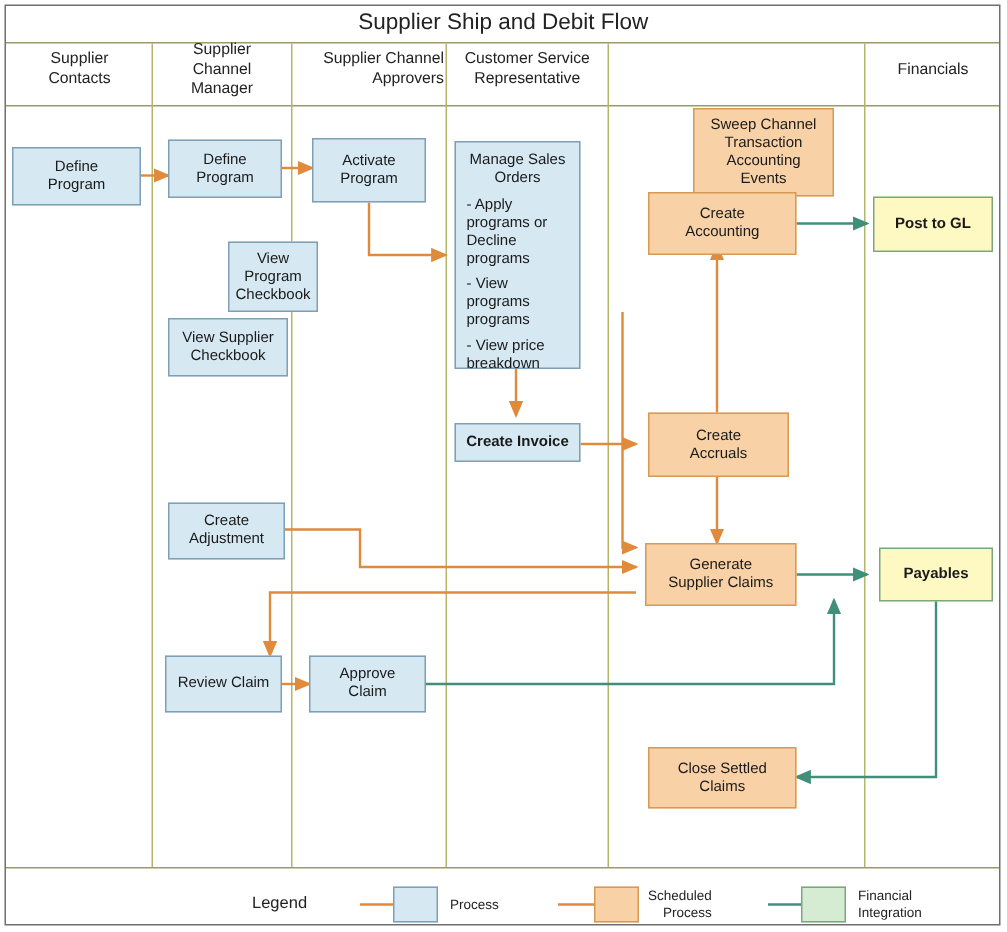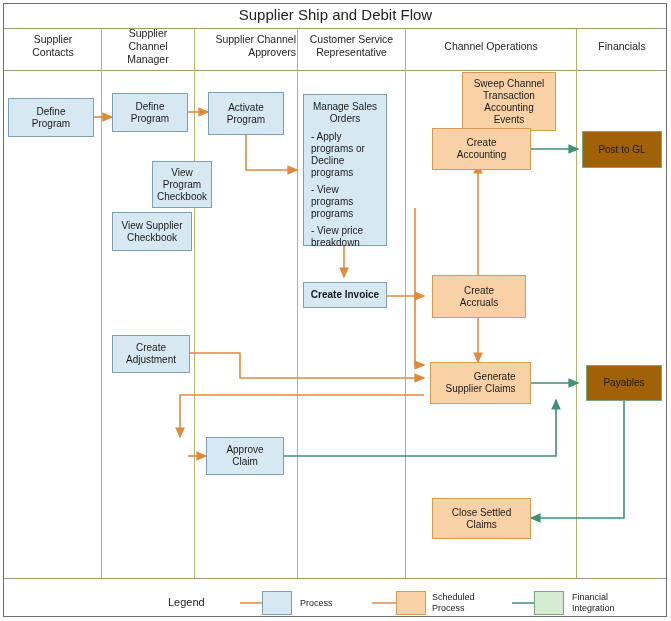--- a/index.html
+++ b/index.html
@@ -62,22 +62,23 @@
     justify-content: center;
     text-align: center;
     line-height: 12px;
     padding: 2px;
   }
   .node.sched {
     background: #f8d2a6;
     border-color: #d79a52;
   }
   .node.fin {
-    background: #a16207;
+    background: #fef9c3;
     border-color: #7aa87a;
+    font-weight: bold;
   }
   .node.leftalign {
     display: block;
     text-align: left;
     padding: 6px 7px;
   }
   .node.leftalign .hdr {
     display: block;
     text-align: center;
     margin-bottom: 6px;
@@ -129,21 +130,20 @@
   <div class="vline" style="left:101px; top:29px; height:549px;"></div>
   <div class="vline" style="left:194px; top:29px; height:549px;"></div>
   <div class="vline" style="left:297px; top:29px; height:549px;"></div>
   <div class="vline" style="left:405px; top:29px; height:549px;"></div>
   <div class="vline" style="left:576px; top:29px; height:549px;"></div>
 
   <div class="colhead" style="left:6px; top:33px; width:94px;">Supplier<br>Contacts</div>
   <div class="colhead" style="left:103px; top:27px; width:90px;">Supplier<br>Channel<br>Manager</div>
   <div class="colhead" style="left:196px; top:33px; width:100px;text-align:right;">Supplier Channel<br>Approvers</div>
   <div class="colhead" style="left:299px; top:33px; width:105px;">Customer Service<br>Representative</div>
-  <div class="colhead" style="left:407px; top:40px; width:168px;">Channel Operations</div>
   <div class="colhead" style="left:578px; top:40px; width:88px;">Financials</div>
 
   <svg class="edges">
     <defs>
       <marker id="ao" markerWidth="7" markerHeight="7" refX="6" refY="3" orient="auto">
         <path d="M0,0 L7,3 L0,6 z" fill="#e08a3c"></path>
       </marker>
       <marker id="ag" markerWidth="7" markerHeight="7" refX="6" refY="3" orient="auto">
         <path d="M0,0 L7,3 L0,6 z" fill="#3f8f7a"></path>
       </marker>
@@ -222,20 +222,23 @@
 
   <div class="node" style="left:303px; top:282px; width:84px; height:26px;font-weight:bold;">
     <span style="white-space:pre-line;">Create Invoice</span>
   </div>
 
   <div class="node" style="left:112px; top:335px; width:78px; height:38px;">
     <span style="white-space:pre-line;">Create
 Adjustment</span>
   </div>
 
+  <div class="node" style="left:110px; top:437px; width:78px; height:38px;">
+    <span style="white-space:pre-line;">Review Claim</span>
+  </div>
 
   <div class="node" style="left:206px; top:437px; width:78px; height:38px;">
     <span style="white-space:pre-line;">Approve
 Claim</span>
   </div>
 
   <div class="node sched" style="left:462px; top:72px; width:94px; height:59px;align-items:center;">
     <span style="white-space:pre-line;">Sweep Channel
 Transaction
 Accounting
@@ -246,21 +249,21 @@
     <span style="white-space:pre-line;">Create
 Accounting</span>
   </div>
 
   <div class="node sched" style="left:432px; top:275px; width:94px; height:43px;">
     <span style="white-space:pre-line;">Create
 Accruals</span>
   </div>
 
   <div class="node sched" style="left:430px; top:362px; width:101px; height:42px;">
-    <span style="white-space:pre-line;text-align:right;">Generate
+    <span style="white-space:pre-line;">Generate
 Supplier Claims</span>
   </div>
 
   <div class="node sched" style="left:432px; top:498px; width:99px; height:41px;">
     <span style="white-space:pre-line;">Close Settled
 Claims</span>
   </div>
 
   <div class="node fin" style="left:582px; top:131px; width:80px; height:37px;">
     <span style="white-space:pre-line;">Post to GL</span>
@@ -279,19 +282,19 @@
     </g>
     <g stroke="#3f8f7a" stroke-width="1.6" fill="none" marker-end="url(#ag)">
       <path d="M512,603 L548,603"></path>
     </g>
   </svg>
 
   <div class="legend-box" style="left:262px; top:591px; width:30px; height:24px;"></div>
   <div class="legend-label" style="left:300px; top:598px; white-space:pre-line;">Process</div>
 
   <div class="legend-box sched" style="left:396px; top:591px; width:30px; height:24px;"></div>
-  <div class="legend-label" style="left:432px; top:592px; white-space:pre-line;">Scheduled
+  <div class="legend-label" style="left:432px; top:592px; white-space:pre-line;text-align:right;">Scheduled
 Process</div>
 
   <div class="legend-box fin" style="left:534px; top:591px; width:30px; height:24px;"></div>
   <div class="legend-label" style="left:572px; top:592px; white-space:pre-line;">Financial
 Integration</div>
 </div>
 
 </body></html>

